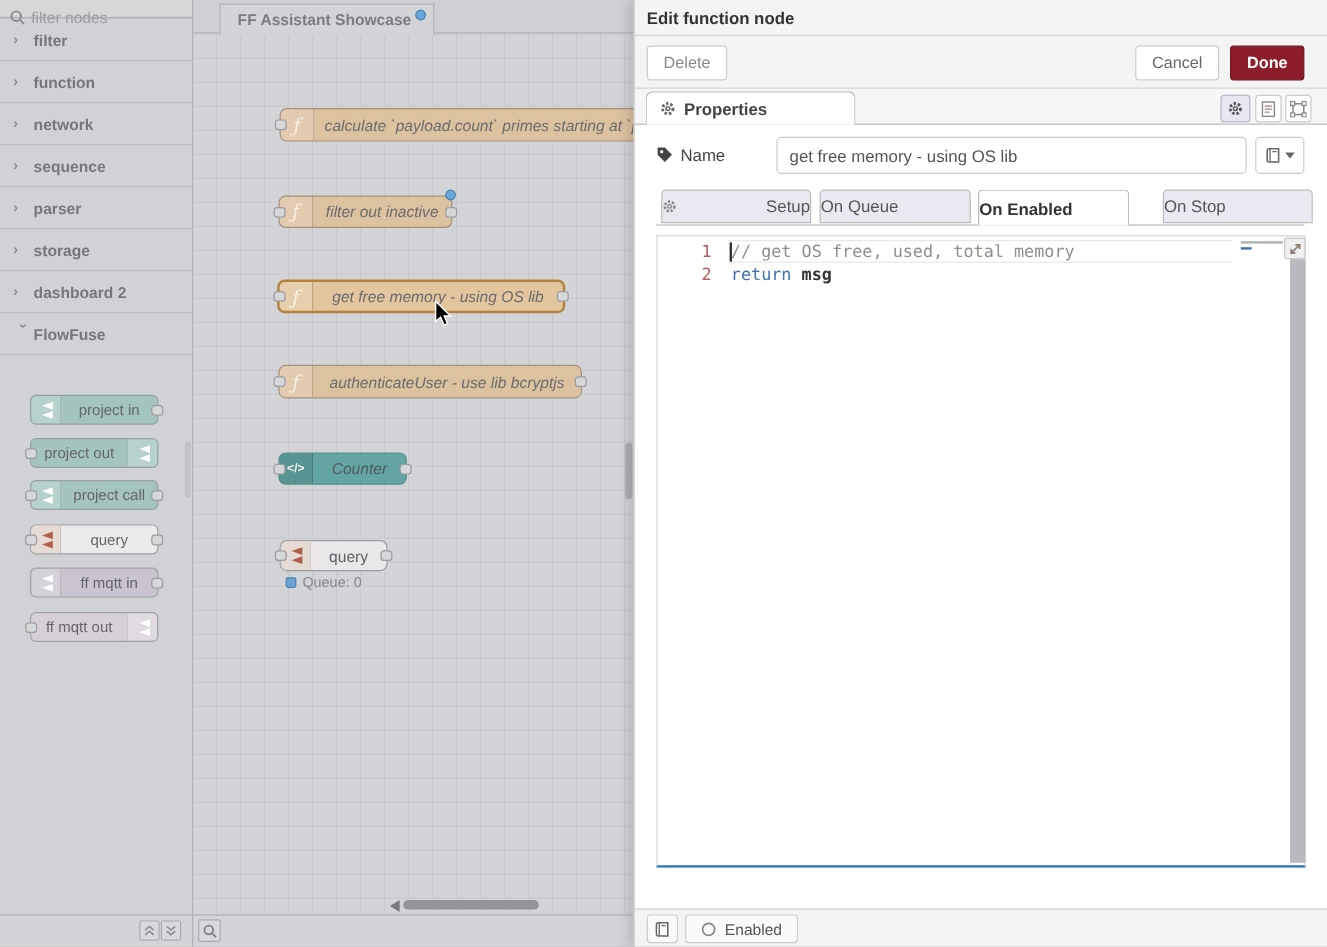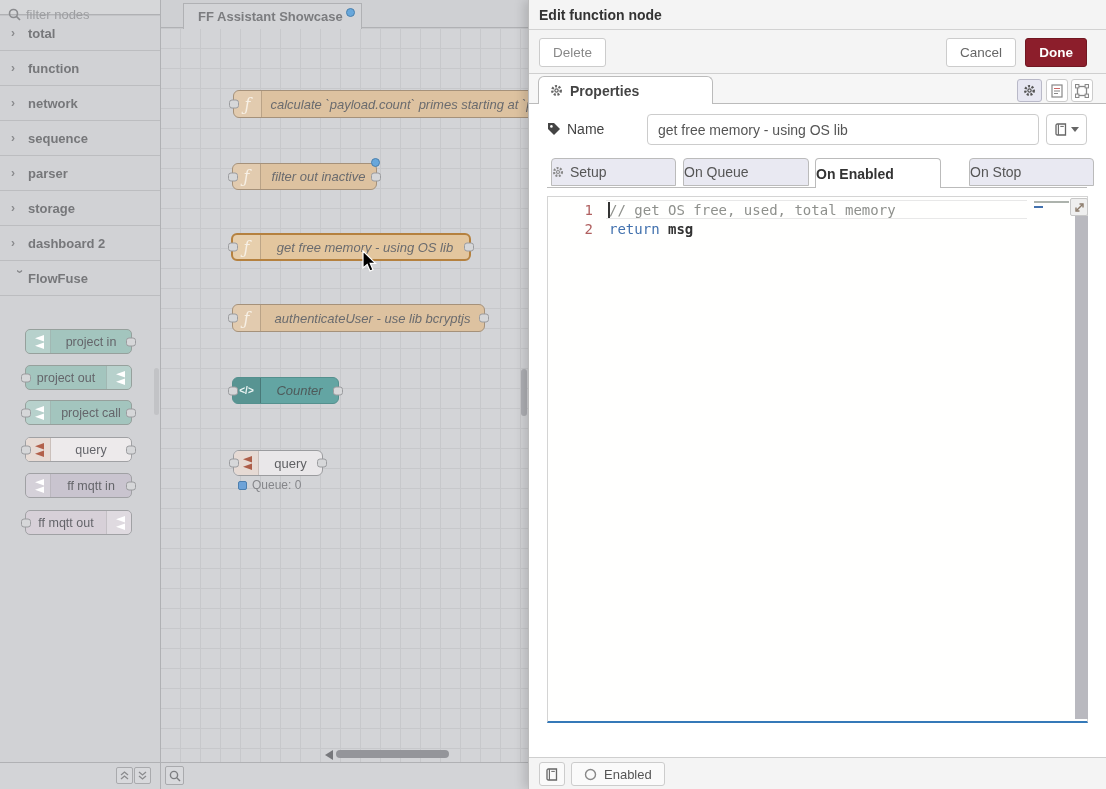--- a/index.html
+++ b/index.html
@@ -89,21 +89,21 @@
   .mini-btn.active{background:#e7e7f2;border-color:#b9b9c8;}
   .d-form{position:absolute;left:0;top:105px;right:0;bottom:32px;background:#fff;}
   .name-label{position:absolute;left:18px;top:16px;display:flex;align-items:center;gap:6px;
        font-size:14px;color:#444;}
   .name-input{position:absolute;left:118px;top:9px;width:392px;height:31px;border:1px solid #ccc;border-radius:4px;
        font:14px "Liberation Sans",sans-serif;color:#555;padding:0 10px;outline:none;background:#fff;}
   .book-btn{position:absolute;left:517px;top:9px;width:41px;height:31px;background:#fff;border:1px solid #ccc;
        border-radius:4px;display:flex;align-items:center;justify-content:center;gap:4px;color:#666;}
   .caret{width:0;height:0;border-left:4px solid transparent;border-right:4px solid transparent;border-top:5px solid #666;}
   .ftab{position:absolute;top:53px;height:28px;background:#e9e9f2;border:1px solid #bbb;border-radius:4px 4px 0 0;
-       display:flex;align-items:center;justify-content:flex-start;gap:6px;font-size:14px;color:#555;z-index:1;}
+       display:flex;align-items:center;justify-content:space-between;gap:6px;font-size:14px;color:#555;z-index:1;}
   .ftab.active{top:53px;height:30px;background:#fff;border-bottom:none;font-weight:bold;color:#333;z-index:3;}
   .ftab-line{position:absolute;left:18px;right:19px;top:82px;height:1px;background:#bbb;z-index:2;}
   .editor{position:absolute;left:18px;top:91px;width:541px;height:527px;background:#fffffe;
        border:1px solid #d4d4d4;border-bottom:2px solid #3579b8;font-family:"DejaVu Sans Mono",monospace;font-size:14px;}
   .lnum{position:absolute;left:0;width:45px;text-align:right;color:#b06060;line-height:19px;}
   .curline{position:absolute;left:58px;width:421px;top:3px;height:19px;border-top:1px solid #e8e8e8;border-bottom:1px solid #e8e8e8;}
   .codeline{position:absolute;left:61px;line-height:19px;white-space:pre;}
   .tok-comment{color:#8e908c;}
   .tok-keyword{color:#4271ae;}
   .tok-var{color:#333;font-weight:bold;}
@@ -131,21 +131,21 @@
     <div class="pal-search">
       <svg width="13" height="13" viewBox="0 0 13 13">
         <circle cx="5.5" cy="5.5" r="4" fill="none" stroke="#8a8b8e" stroke-width="1.6"></circle>
         <line x1="8.6" y1="8.6" x2="12" y2="12" stroke="#8a8b8e" stroke-width="1.6"></line>
       </svg>
       <input placeholder="filter nodes" style="">
     </div>
     <div class="pal-cats">
       <div class="pal-cat">
           <span class="chev">›</span>
-          <span>total</span>
+          <span>filter</span>
         </div>
       <div class="pal-cat">
           <span class="chev">›</span>
           <span>function</span>
         </div>
       <div class="pal-cat">
           <span class="chev">›</span>
           <span>network</span>
         </div>
       <div class="pal-cat">

